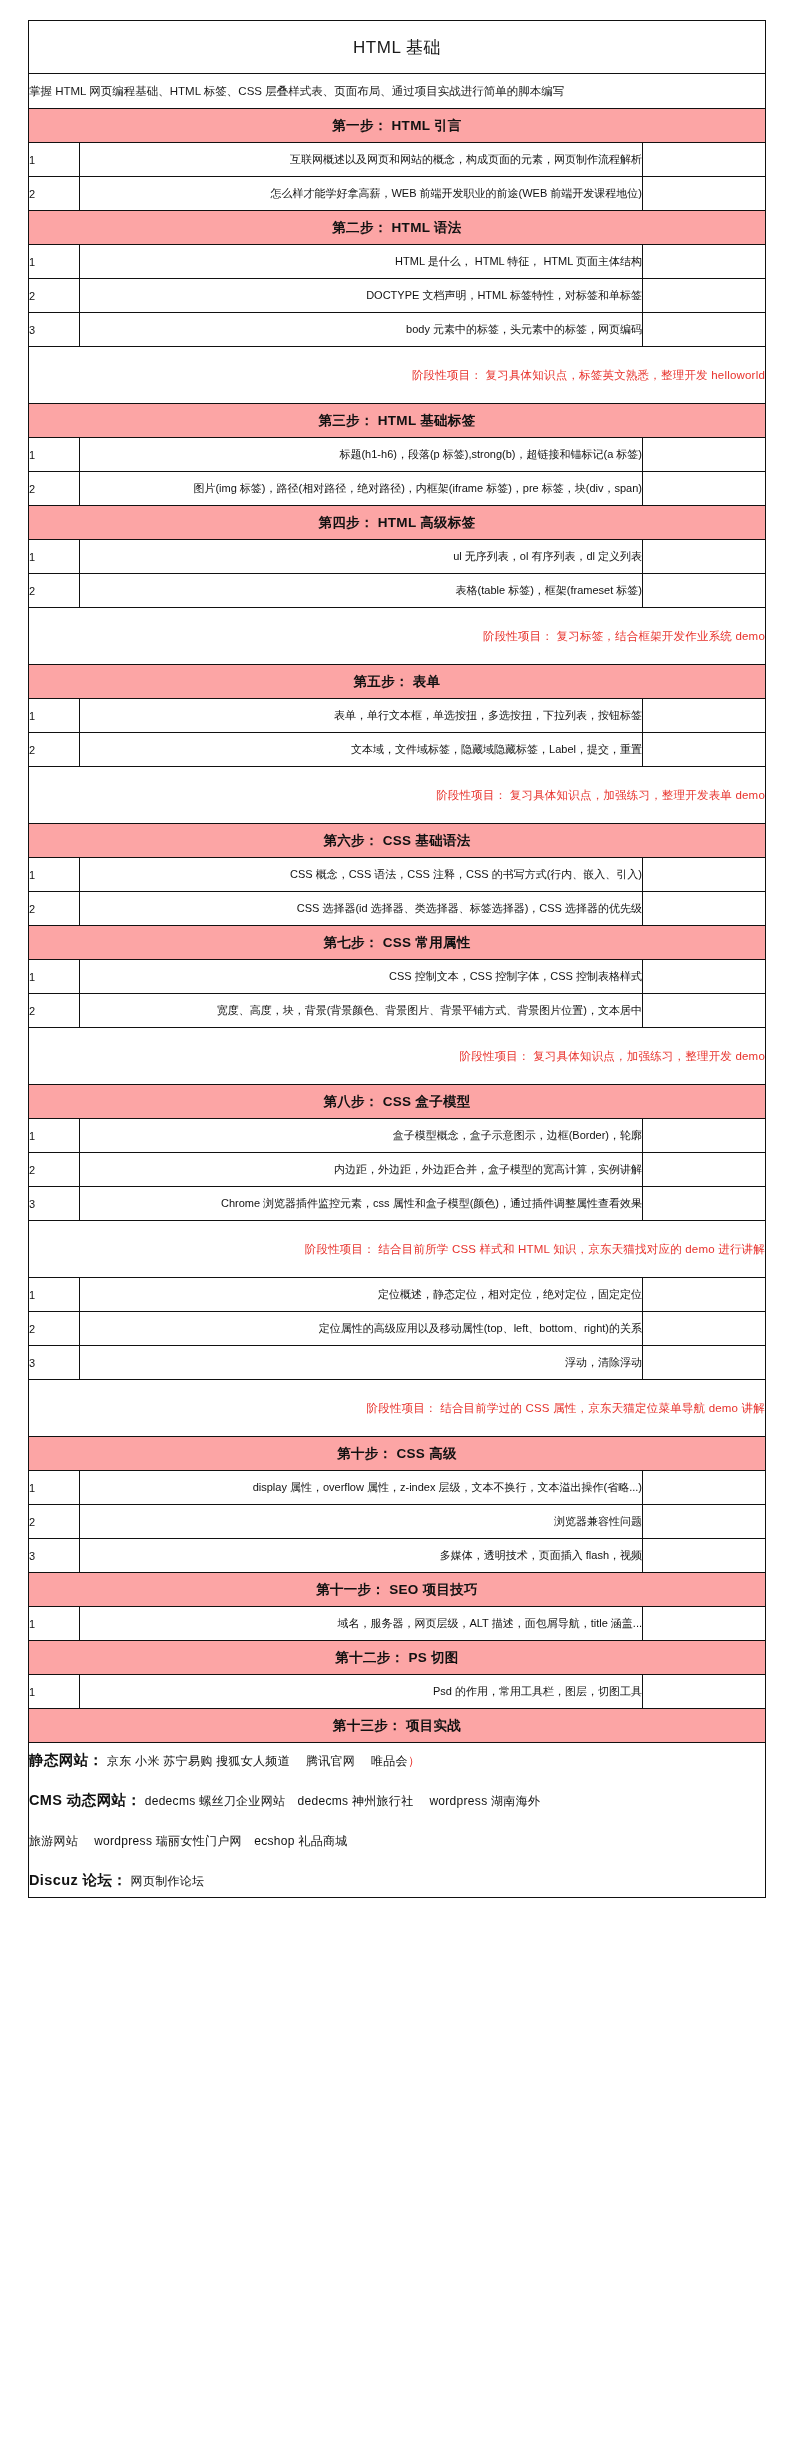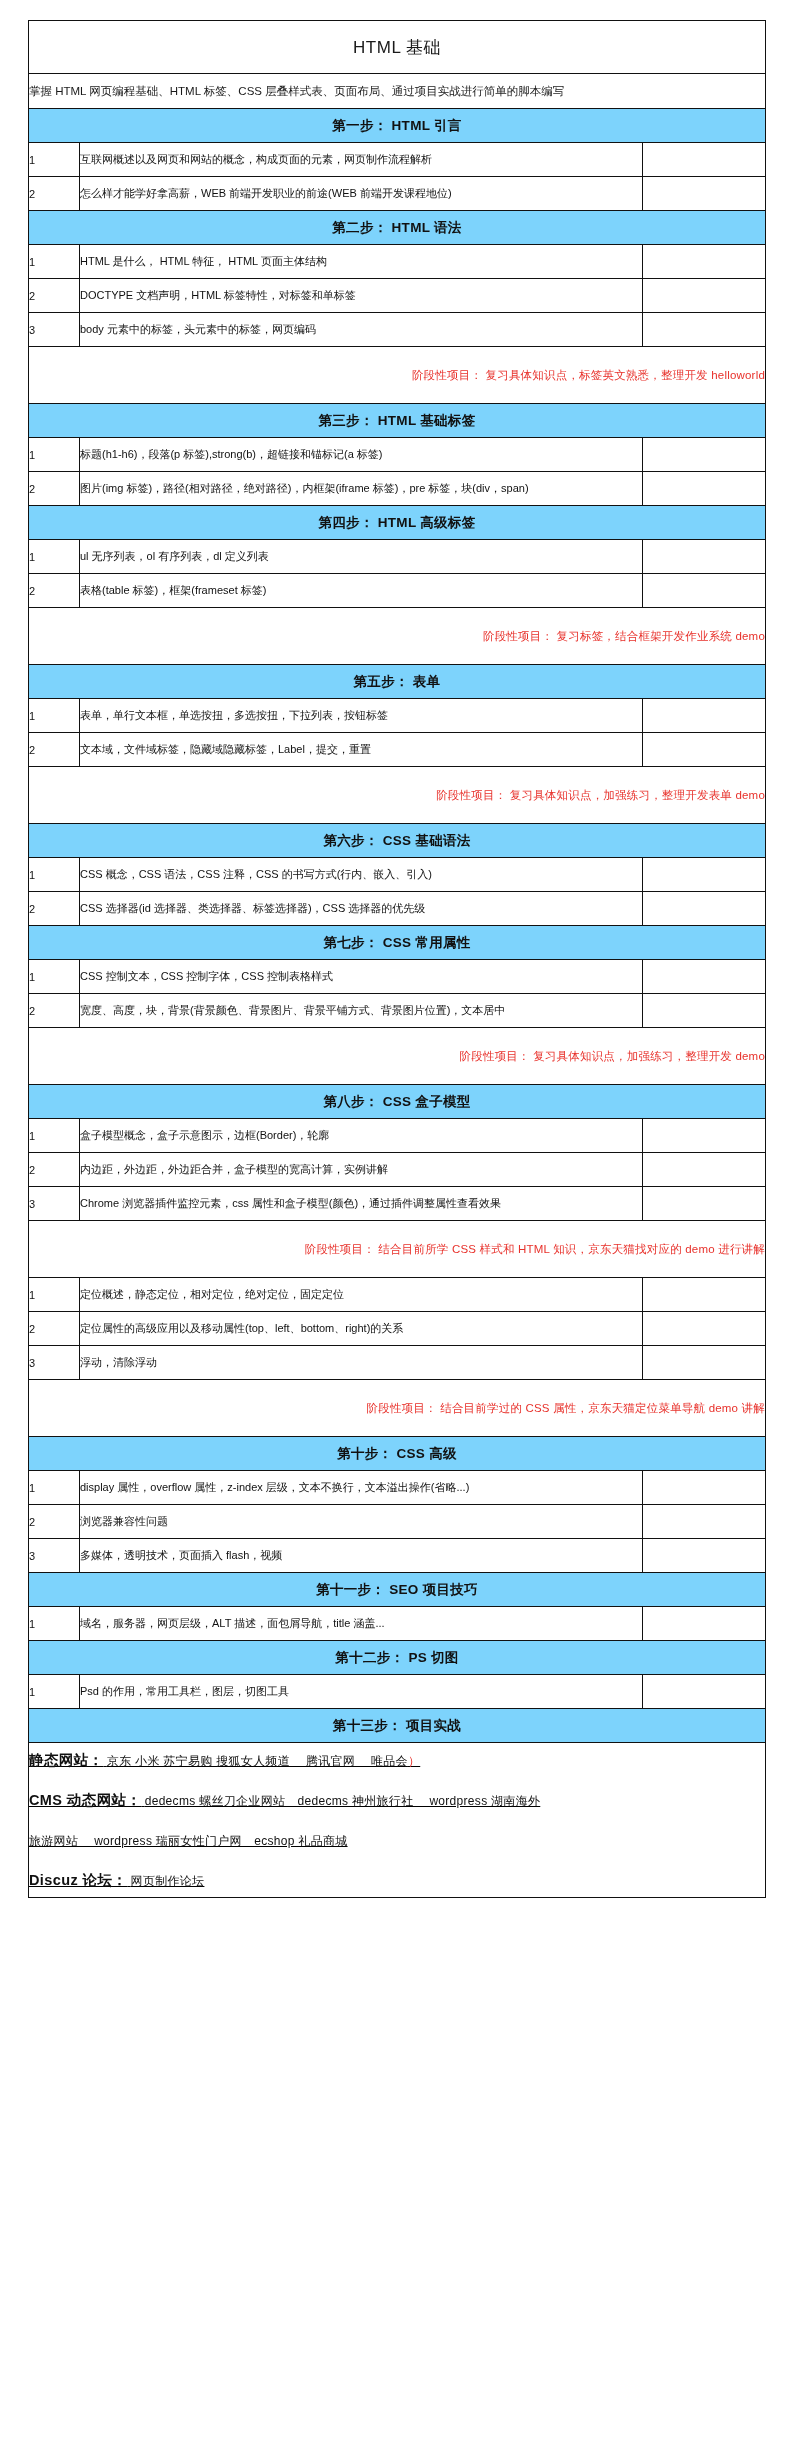--- a/index.html
+++ b/index.html
@@ -50,39 +50,39 @@
   .subtitle-cell {
     height: 34px;
     text-align: left;
     font-size: 11.5px;
     color: #1a1a1a;
     padding: 8px 6px;
     line-height: 1.4;
   }
   
   .step-cell {
-    background: #7dd3fc;
+    background: #fca5a5;
     text-align: center;
     font-size: 13.5px;
     font-weight: bold;
     color: #111;
     height: 33px;
     padding: 6px 0 7px 0;
     letter-spacing: 0.3px;
   }
   
   .idx-cell {
     text-align: left;
     padding: 0 0 0 9px;
     font-size: 11px;
     height: 33px;
     color: #111;
   }
   .item-cell {
-    text-align: left;
+    text-align: right;
     padding: 0 6px 0 10px;
     font-size: 11px;
     height: 33px;
     color: #111;
     line-height: 1.5;
   }
   .note-cell {
     height: 33px;
   }
   
@@ -93,21 +93,20 @@
     height: 56px;
     padding: 16px 10px 18px 10px;
     line-height: 1.6;
     letter-spacing: 0.2px;
   }
   
   .final-cell {
     padding: 26px 22px 34px 22px;
     text-align: left;
     line-height: 2.35;
-    text-decoration: underline;
   }
   .final-line {
     font-size: 12px;
     color: #111;
     margin: 0 0 6px 0;
   }
   .final-line:last-child { margin-bottom: 0; }
   .final-label {
     font-weight: bold;
     font-size: 14.5px;

